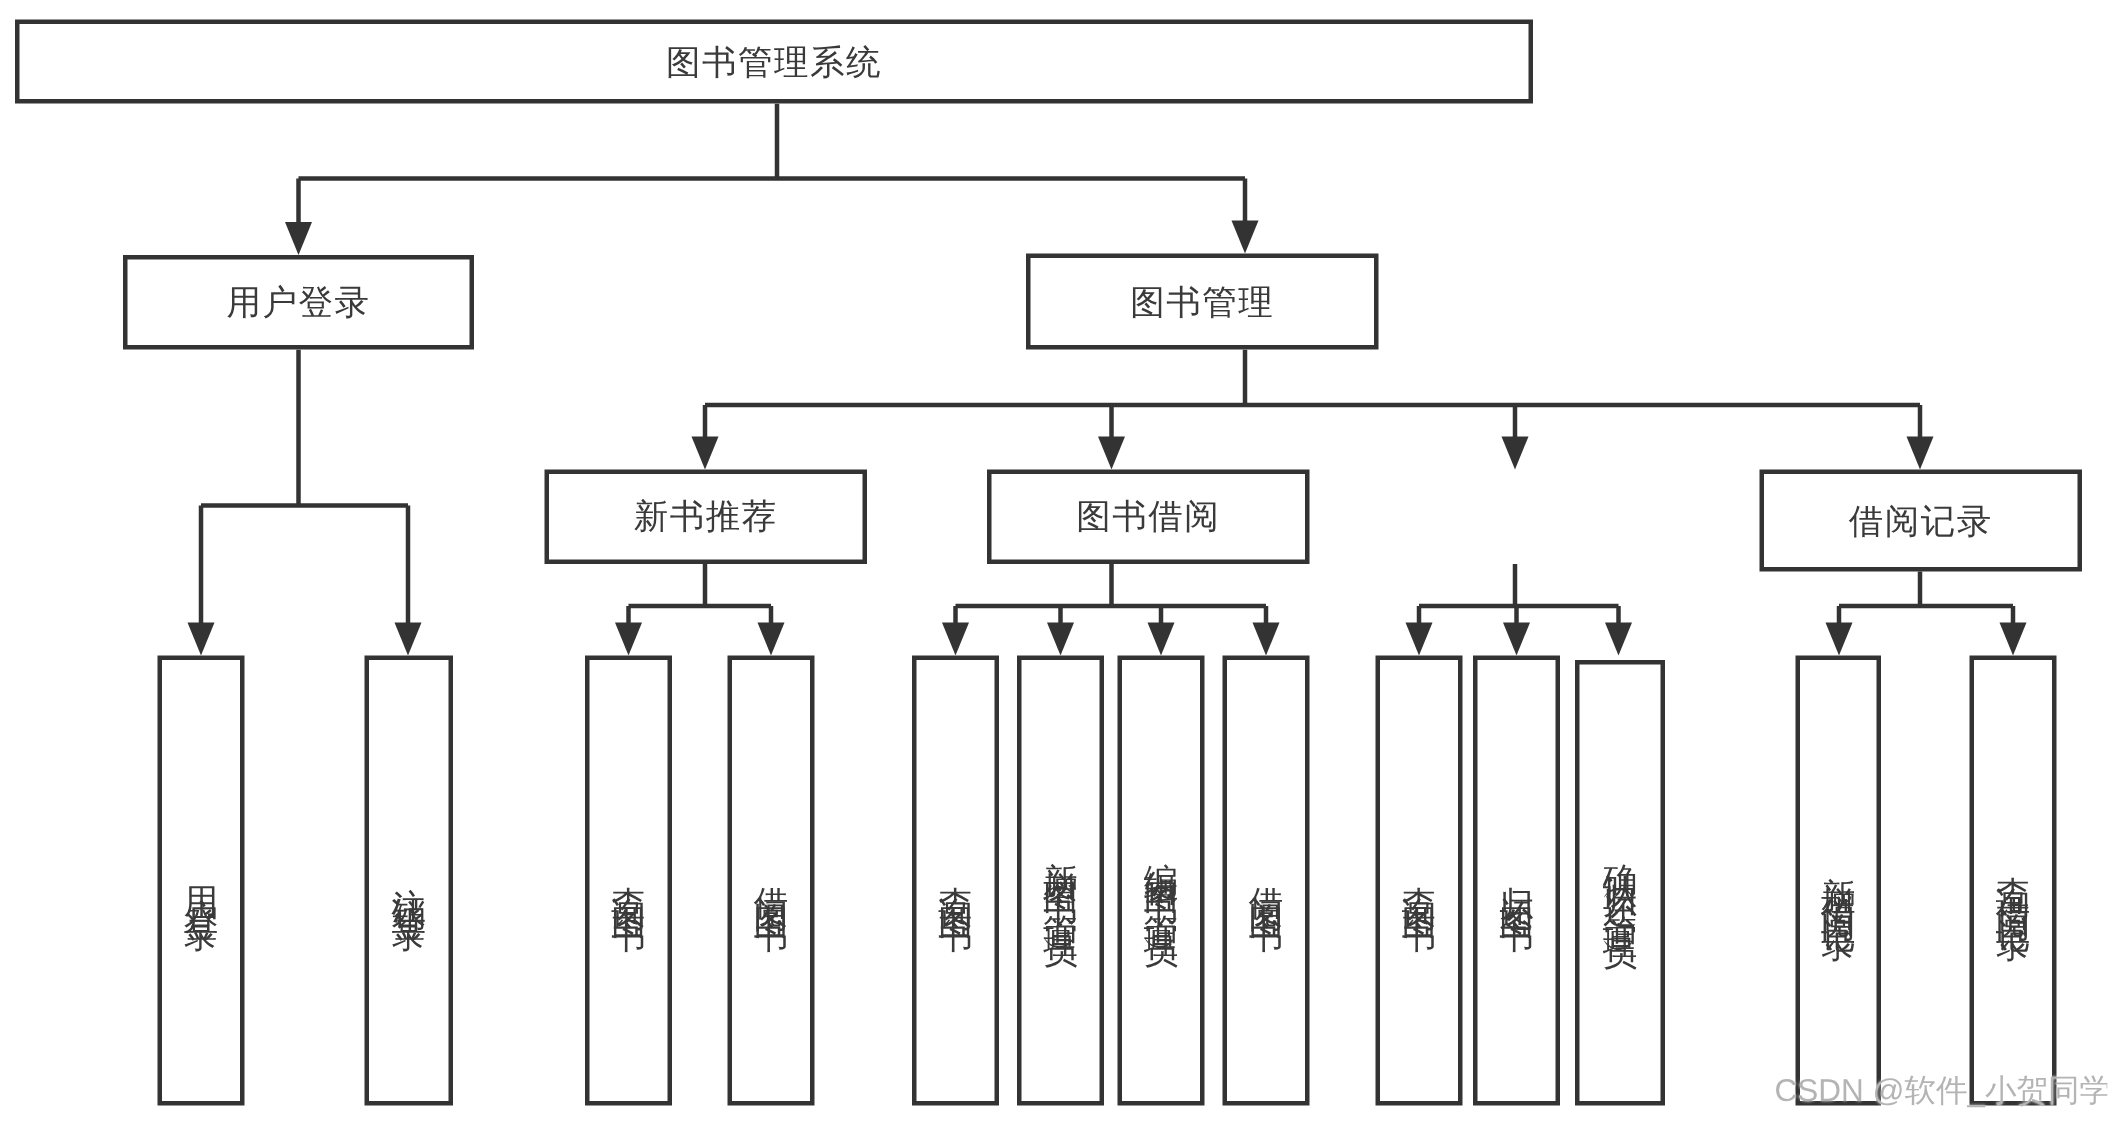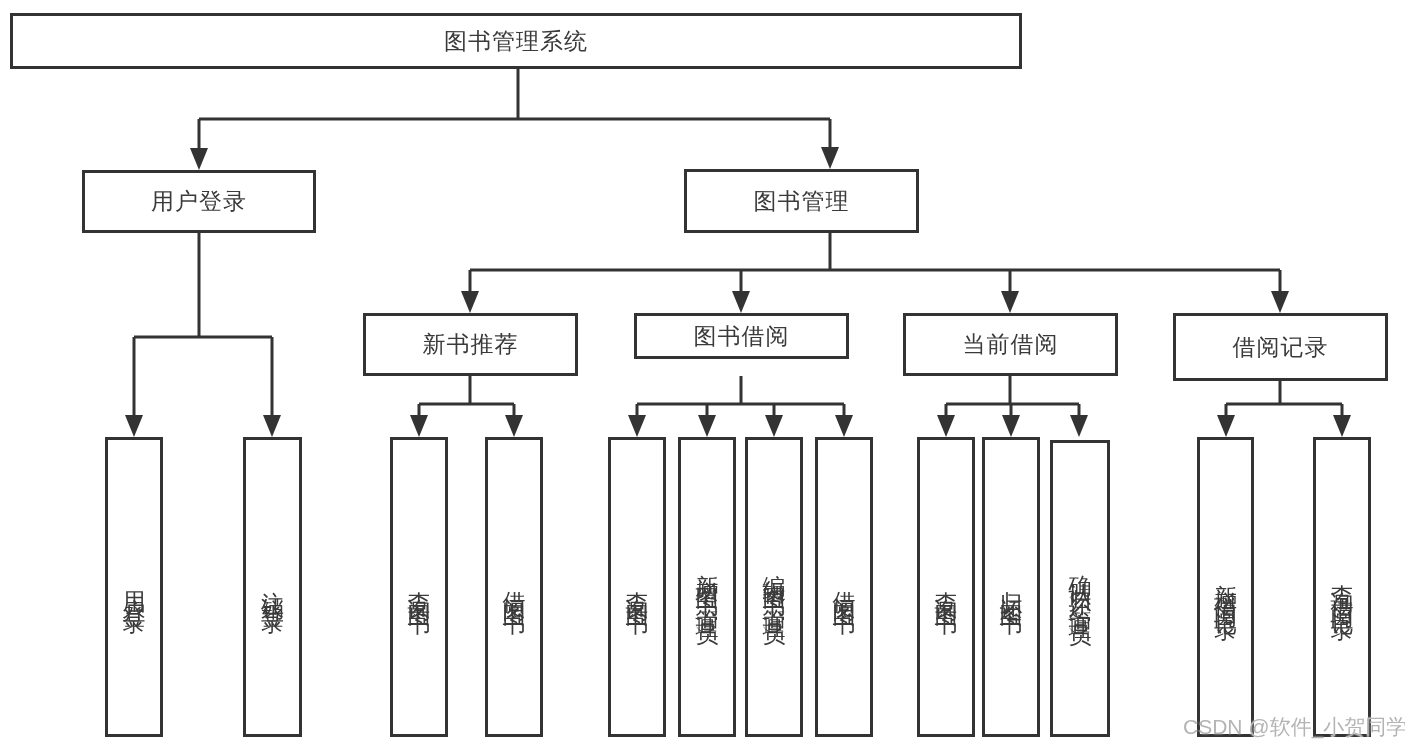--- a/index.html
+++ b/index.html
@@ -126,22 +126,21 @@
       <polygon points="1333,415 1351,415 1342,437"></polygon>
     </g>
   </svg>
 
   <div class="node h" style="left:10px; top:13px; width:1012px; height:56px;">图书管理系统</div>
 
   <div class="node h" style="left:82px; top:170px; width:234px; height:63px;">用户登录</div>
   <div class="node h" style="left:684px; top:169px; width:235px; height:64px;">图书管理</div>
 
   <div class="node h" style="left:363px; top:313px; width:215px; height:63px;">新书推荐</div>
-  <div class="node h" style="left:634px; top:313px; width:215px; height:46px;">图书借阅</div>
-  <div class="node h" style="left:903px; top:313px; width:215px; height:63px;">当前借阅</div>
+  <div class="node h" style="left:658px; top:313px; width:215px; height:63px;">图书借阅</div>
   <div class="node h" style="left:1173px; top:313px; width:215px; height:68px;">借阅记录</div>
 
   <div class="node v" style="left:105px; top:437px; width:58px; height:300px;">用户登录</div>
   <div class="node v" style="left:243px; top:437px; width:59px; height:300px;">注销登录</div>
 
   <div class="node v" style="left:390px; top:437px; width:58px; height:300px;">查询图书</div>
   <div class="node v" style="left:485px; top:437px; width:58px; height:300px;">借阅图书</div>
 
   <div class="node v" style="left:608px; top:437px; width:58px; height:300px;">查询图书</div>
   <div class="node v" style="left:678px; top:437px; width:58px; height:300px;">新增图书（管理员）</div>

